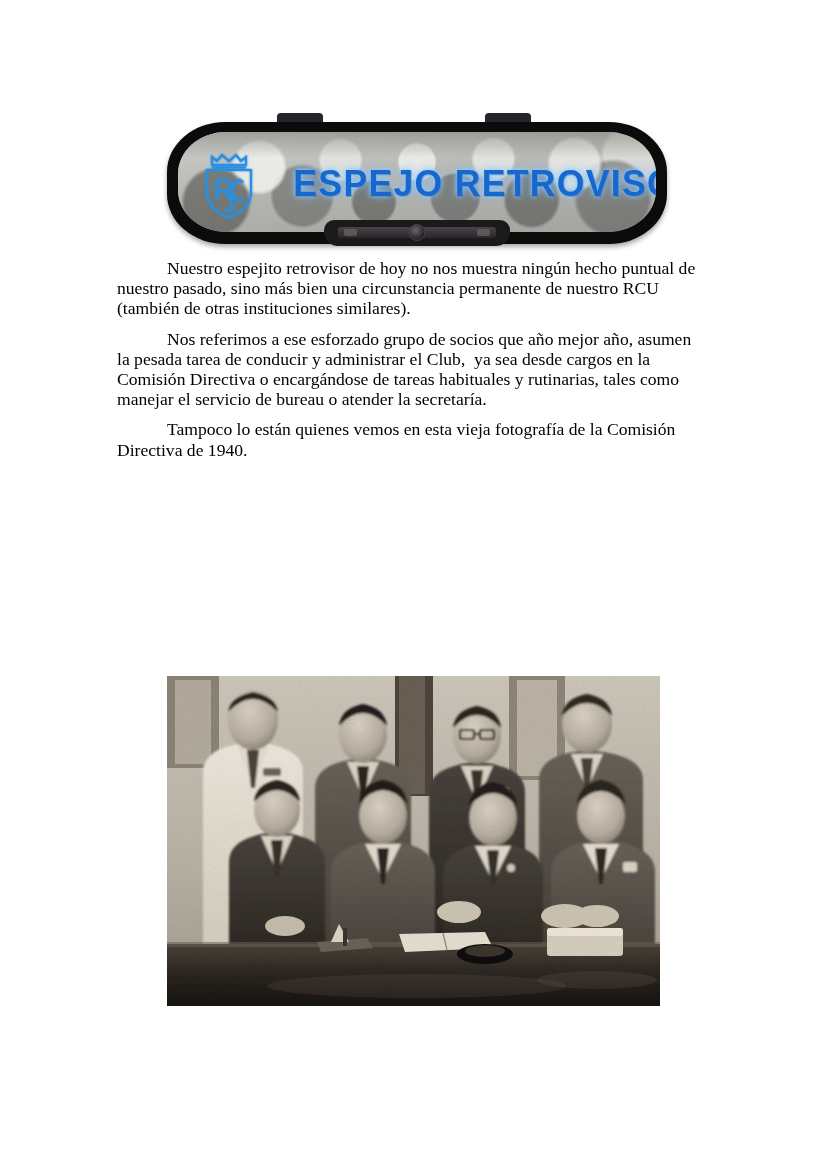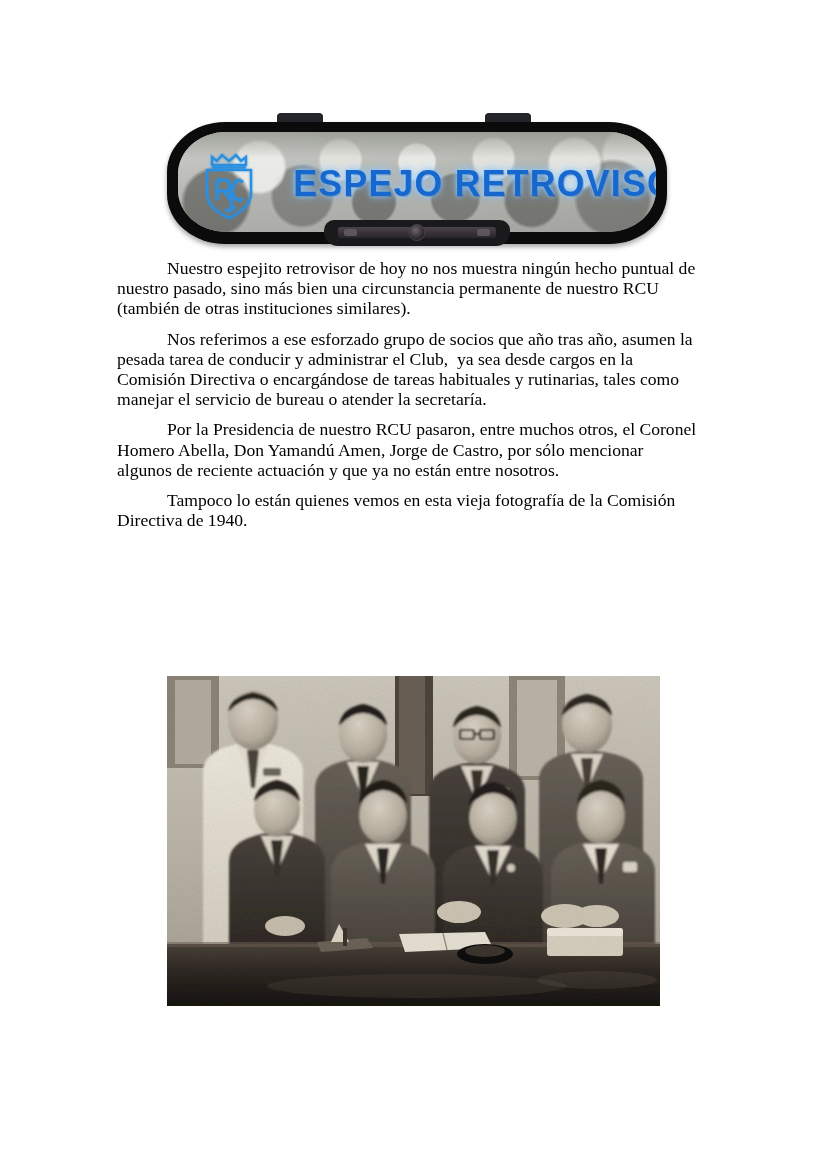--- a/index.html
+++ b/index.html
@@ -254,22 +254,21 @@
           <span class="pod-btn"></span>
         </div>
         <div class="pod-center"></div>
       </div>
 
     </div>
   </div>
 
   <div class="article">
     <p>Nuestro espejito retrovisor de hoy no nos muestra ningún hecho puntual de nuestro pasado, sino más bien una circunstancia permanente de nuestro RCU (también de otras instituciones similares).</p>
-    <p>Nos referimos a ese esforzado grupo de socios que año tras año, asumen la pesada tarea de conducir y administrar el Club,  ya sea desde cargos en la Comisión Directiva o encargándose de tareas habituales y rutinarias, tales como manejar el servicio de bureau o atender la secretaría.</p>
-    <p>Por la Presidencia de nuestro RCU pasaron, entre muchos otros, el Coronel Homero Abella, Don Yamandú Amen, Jorge de Castro, por sólo mencionar algunos de reciente actuación y que ya no están entre nosotros.</p>
+    <p>Nos referimos a ese esforzado grupo de socios que año mejor año, asumen la pesada tarea de conducir y administrar el Club,  ya sea desde cargos en la Comisión Directiva o encargándose de tareas habituales y rutinarias, tales como manejar el servicio de bureau o atender la secretaría.</p>
     <p>Tampoco lo están quienes vemos en esta vieja fotografía de la Comisión Directiva de 1940.</p>
   </div>
 
   <div class="photo">
     <svg viewBox="0 0 493 330" preserveAspectRatio="none" xmlns="http://www.w3.org/2000/svg">
       <defs>
         <linearGradient id="wall" x1="0" y1="0" x2="0" y2="1">
           <stop offset="0%" stop-color="#cfc9bd"></stop>
           <stop offset="60%" stop-color="#b9b3a6"></stop>
           <stop offset="100%" stop-color="#a29c90"></stop>

